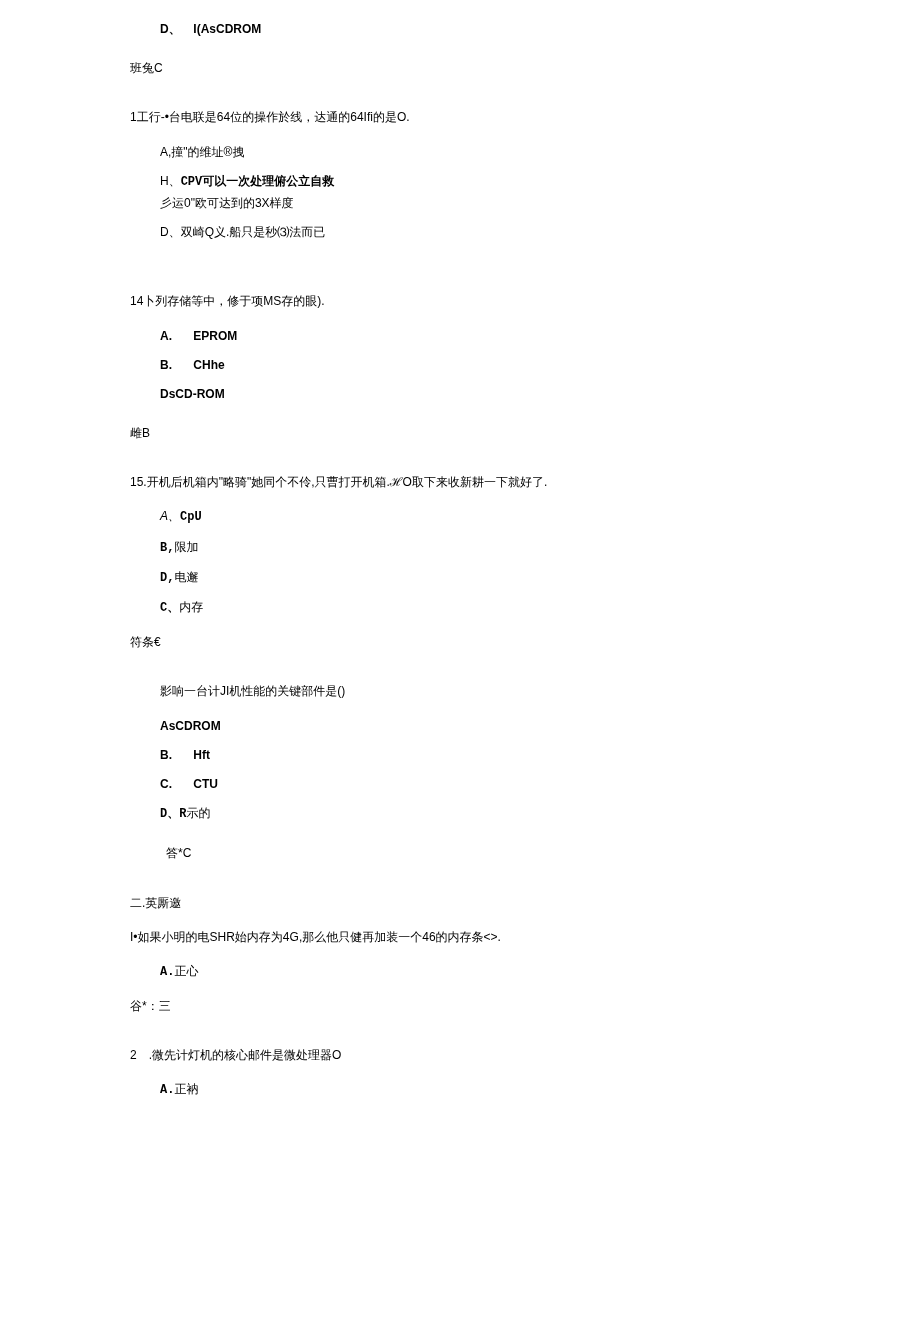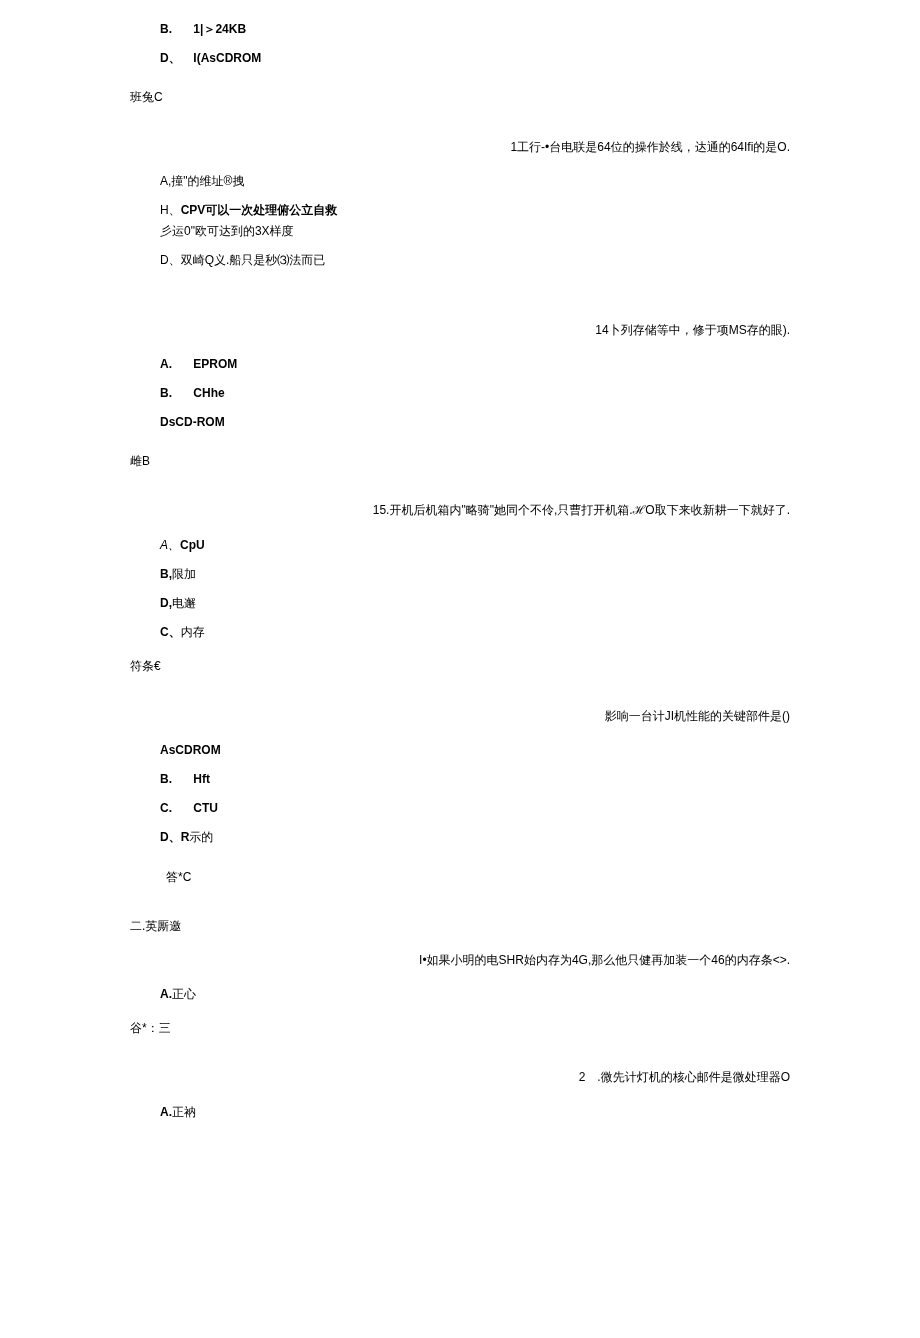--- a/index.html
+++ b/index.html
@@ -32,44 +32,40 @@
     .option-text {
       font-weight: bold;
     }
     .answer {
       margin-bottom: 30px;
       font-weight: normal;
     }
     .question {
       margin-bottom: 15px;
       font-weight: normal;
-      text-align: right;
     }
     .question-bold {
       font-weight: bold;
+      font-family: Liberation Mono, monospace;
     }
     .indented {
       padding-left: 30px;
     }
     .section-header {
       margin-bottom: 15px;
       margin-top: 10px;
     }
     .normal-text {
       font-weight: normal;
     }
   </style>
 </head>
 <body>
 
 <div class="option-group">
-  <div class="option">
-    <span class="option-label">B.</span>
-    <span class="option-text">1|＞24KB</span>
-  </div>
   <div class="option">
     <span class="option-label">D、</span>
     <span class="option-text">I(AsCDROM</span>
   </div>
 </div>
 
 <div class="answer">班兔C</div>
 
 <div class="question">
   <span>1工行-•台电联是64位的操作於线，达通的64Ifi的是O.</span>

